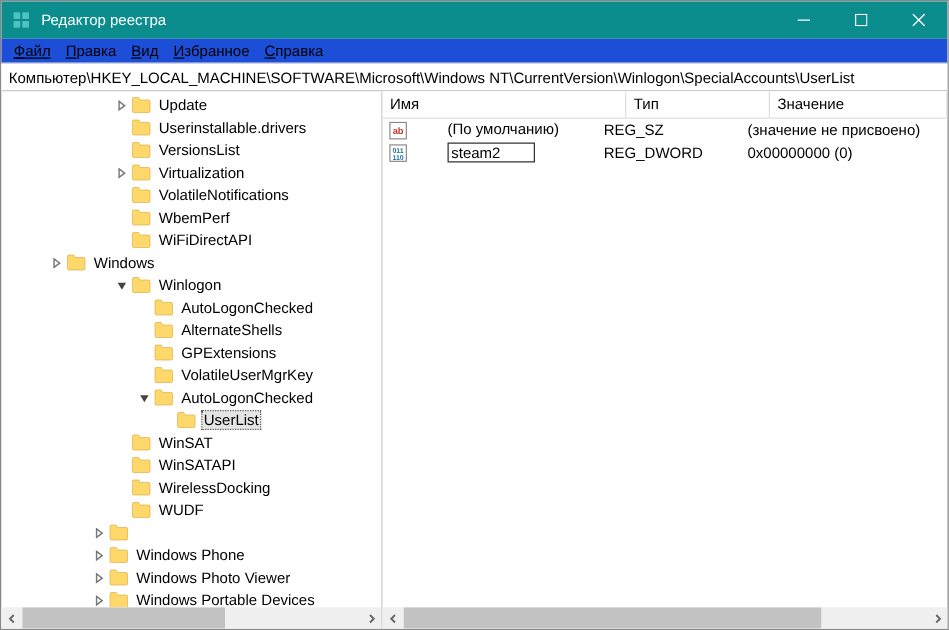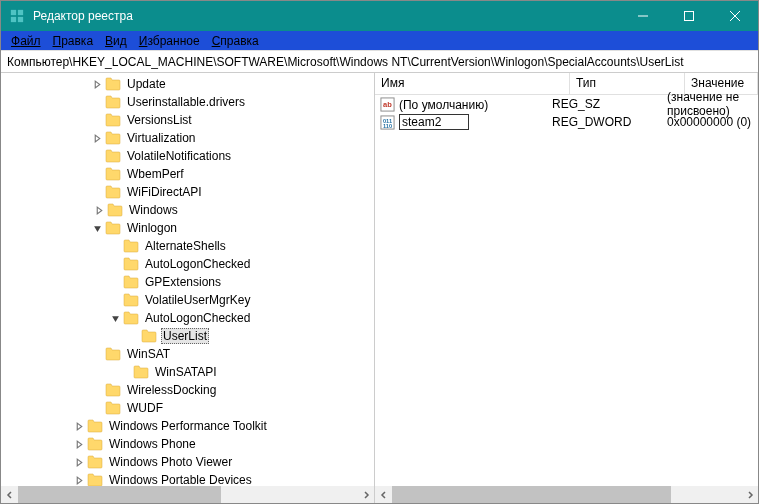--- a/index.html
+++ b/index.html
@@ -7,41 +7,41 @@
 .titlebar { height: 30px; background: #0b8d8d; color: #fff; display: flex; align-items: center; font-size: 12px; }
 .titlebar-icon { width: 16px; height: 16px; margin: 0 8px; display: inline-flex; align-items: center; justify-content: center; }
 .titlebar-icon svg { width: 14px; height: 14px; }
 .titlebar-title { flex: 1; }
 .titlebar-btn { width: 46px; height: 30px; display: flex; align-items: center; justify-content: center; cursor: pointer; }
 .menubar { height: 20px; background: #1d4ed8; border-bottom: 1px solid #e0e0e0; display: flex; align-items: center; font-size: 12px; padding: 0 4px; }
 .menu-item { padding: 2px 6px; cursor: pointer; }
 .mnemonic { text-decoration: underline; }
 .addressbar { height: 22px; border-bottom: 1px solid #ccc; font-size: 12px; display: flex; align-items: center; padding: 0 6px; background: #fff; }
 .content { display: flex; height: calc(100% - 72px); }
-.tree-pane { width: 374px; border-right: 1px solid #ccc; overflow: hidden; position: relative; }
+.tree-pane { width: 305px; border-right: 1px solid #ccc; overflow: hidden; position: relative; }
 .tree-scroll { height: calc(100% - 17px); overflow: hidden; }
 .tree { font-size: 12px; padding-top: 2px; }
 .tree-item { display: flex; align-items: center; height: 18px; white-space: nowrap; cursor: pointer; }
 .expander { width: 12px; height: 12px; margin-right: 2px; display: inline-flex; align-items: center; justify-content: center; cursor: pointer; }
 .expander svg { width: 9px; height: 9px; }
 .folder-icon { width: 16px; height: 14px; margin-right: 4px; display: inline-flex; }
 .folder-icon svg { width: 16px; height: 14px; }
 .tree-label { padding: 0 2px; }
 .tree-label.selected { background: #e5e5e5; border: 1px dotted #666; padding: 0 1px; }
 .list-pane { flex: 1; overflow: hidden; position: relative; }
 .list-header { display: flex; height: 22px; border-bottom: 1px solid #e0e0e0; font-size: 12px; background: #fff; }
 .list-header-col { padding: 3px 6px; border-right: 1px solid #e0e0e0; cursor: pointer; }
 .col-name { width: 195px; }
 .col-type { width: 115px; }
 .col-value { flex: 1; }
 .list-body { font-size: 12px; }
 .list-row { display: flex; align-items: center; height: 18px; cursor: pointer; }
 .value-icon { width: 16px; height: 16px; margin: 0 4px 0 4px; display: inline-flex; align-items: center; justify-content: center; }
 .value-icon svg { width: 15px; height: 15px; }
-.list-cell-name { width: 171px; display: flex; align-items: flex-end; }
+.list-cell-name { width: 171px; display: flex; align-items: flex-start; gap: 28px; }
 .list-cell-type { width: 115px; padding-left: 6px; }
 .list-cell-value { flex: 1; padding-left: 6px; }
 .edit-box { border: 1px solid #333; background: #fff; padding: 0 2px; font-size: 12px; font-family: inherit; height: 16px; width: 70px; outline: none; }
 .hscroll { position: absolute; bottom: 0; left: 0; right: 0; height: 17px; background: #f0f0f0; display: flex; align-items: center; }
 .hscroll-btn { width: 17px; height: 17px; background: #f0f0f0; display: flex; align-items: center; justify-content: center; cursor: pointer; }
 .hscroll-btn svg { width: 8px; height: 8px; }
 .hscroll-track { flex: 1; height: 17px; background: #f0f0f0; position: relative; }
 .hscroll-thumb { position: absolute; height: 17px; background: #c2c2c2; cursor: pointer; }
 </style>
 </head>
@@ -155,21 +155,21 @@
           </div>
           <div class="tree-item" style="padding-left: 90px;">
             <span class="expander"></span>
             <span class="folder-icon">
               <svg viewBox="0 0 16 14">
                 <path d="M1 3 L1 12 Q1 13 2 13 L14 13 Q15 13 15 12 L15 4 Q15 3 14 3 L7 3 L6 1 L2 1 Q1 1 1 2 Z" fill="#ffd86b" stroke="#d9a93a" stroke-width="0.5"></path>
               </svg>
             </span>
             <span class="tree-label">WiFiDirectAPI</span>
           </div>
-          <div class="tree-item" style="padding-left: 92px;">
+          <div class="tree-item" style="padding-left: 38px;">
             <span class="expander">
               <svg viewBox="0 0 8 8">
                 <path d="M2 1 L6 4 L2 7 Z" fill="none" stroke="#777" stroke-width="1"></path>
               </svg>
             </span>
             <span class="folder-icon">
               <svg viewBox="0 0 16 14">
                 <path d="M1 3 L1 12 Q1 13 2 13 L14 13 Q15 13 15 12 L15 4 Q15 3 14 3 L7 3 L6 1 L2 1 Q1 1 1 2 Z" fill="#ffd86b" stroke="#d9a93a" stroke-width="0.5"></path>
               </svg>
             </span>
@@ -188,81 +188,81 @@
             </span>
             <span class="tree-label">Winlogon</span>
           </div>
           <div class="tree-item" style="padding-left: 108px;">
             <span class="expander"></span>
             <span class="folder-icon">
               <svg viewBox="0 0 16 14">
                 <path d="M1 3 L1 12 Q1 13 2 13 L14 13 Q15 13 15 12 L15 4 Q15 3 14 3 L7 3 L6 1 L2 1 Q1 1 1 2 Z" fill="#ffd86b" stroke="#d9a93a" stroke-width="0.5"></path>
               </svg>
             </span>
+            <span class="tree-label">AutoLogonChecked</span>
+          </div>
+          <div class="tree-item" style="padding-left: 108px;">
+            <span class="expander"></span>
+            <span class="folder-icon">
+              <svg viewBox="0 0 16 14">
+                <path d="M1 3 L1 12 Q1 13 2 13 L14 13 Q15 13 15 12 L15 4 Q15 3 14 3 L7 3 L6 1 L2 1 Q1 1 1 2 Z" fill="#ffd86b" stroke="#d9a93a" stroke-width="0.5"></path>
+              </svg>
+            </span>
             <span class="tree-label">AlternateShells</span>
           </div>
           <div class="tree-item" style="padding-left: 108px;">
             <span class="expander"></span>
             <span class="folder-icon">
               <svg viewBox="0 0 16 14">
                 <path d="M1 3 L1 12 Q1 13 2 13 L14 13 Q15 13 15 12 L15 4 Q15 3 14 3 L7 3 L6 1 L2 1 Q1 1 1 2 Z" fill="#ffd86b" stroke="#d9a93a" stroke-width="0.5"></path>
               </svg>
             </span>
+            <span class="tree-label">GPExtensions</span>
+          </div>
+          <div class="tree-item" style="padding-left: 108px;">
+            <span class="expander"></span>
+            <span class="folder-icon">
+              <svg viewBox="0 0 16 14">
+                <path d="M1 3 L1 12 Q1 13 2 13 L14 13 Q15 13 15 12 L15 4 Q15 3 14 3 L7 3 L6 1 L2 1 Q1 1 1 2 Z" fill="#ffd86b" stroke="#d9a93a" stroke-width="0.5"></path>
+              </svg>
+            </span>
+            <span class="tree-label">VolatileUserMgrKey</span>
+          </div>
+          <div class="tree-item" style="padding-left: 108px;">
+            <span class="expander">
+              <svg viewBox="0 0 8 8">
+                <path d="M1 2 L7 2 L4 7 Z" fill="#444"></path>
+              </svg>
+            </span>
+            <span class="folder-icon">
+              <svg viewBox="0 0 16 14">
+                <path d="M1 3 L1 12 Q1 13 2 13 L14 13 Q15 13 15 12 L15 4 Q15 3 14 3 L7 3 L6 1 L2 1 Q1 1 1 2 Z" fill="#ffd86b" stroke="#d9a93a" stroke-width="0.5"></path>
+              </svg>
+            </span>
             <span class="tree-label">AutoLogonChecked</span>
           </div>
-          <div class="tree-item" style="padding-left: 108px;">
-            <span class="expander"></span>
-            <span class="folder-icon">
-              <svg viewBox="0 0 16 14">
-                <path d="M1 3 L1 12 Q1 13 2 13 L14 13 Q15 13 15 12 L15 4 Q15 3 14 3 L7 3 L6 1 L2 1 Q1 1 1 2 Z" fill="#ffd86b" stroke="#d9a93a" stroke-width="0.5"></path>
-              </svg>
-            </span>
-            <span class="tree-label">GPExtensions</span>
-          </div>
-          <div class="tree-item" style="padding-left: 108px;">
-            <span class="expander"></span>
-            <span class="folder-icon">
-              <svg viewBox="0 0 16 14">
-                <path d="M1 3 L1 12 Q1 13 2 13 L14 13 Q15 13 15 12 L15 4 Q15 3 14 3 L7 3 L6 1 L2 1 Q1 1 1 2 Z" fill="#ffd86b" stroke="#d9a93a" stroke-width="0.5"></path>
-              </svg>
-            </span>
-            <span class="tree-label">VolatileUserMgrKey</span>
-          </div>
-          <div class="tree-item" style="padding-left: 108px;">
-            <span class="expander">
-              <svg viewBox="0 0 8 8">
-                <path d="M1 2 L7 2 L4 7 Z" fill="#444"></path>
-              </svg>
-            </span>
-            <span class="folder-icon">
-              <svg viewBox="0 0 16 14">
-                <path d="M1 3 L1 12 Q1 13 2 13 L14 13 Q15 13 15 12 L15 4 Q15 3 14 3 L7 3 L6 1 L2 1 Q1 1 1 2 Z" fill="#ffd86b" stroke="#d9a93a" stroke-width="0.5"></path>
-              </svg>
-            </span>
-            <span class="tree-label">AutoLogonChecked</span>
-          </div>
           <div class="tree-item" style="padding-left: 126px;">
             <span class="expander"></span>
             <span class="folder-icon">
               <svg viewBox="0 0 16 14">
                 <path d="M1 3 L1 12 Q1 13 2 13 L14 13 Q15 13 15 12 L15 4 Q15 3 14 3 L7 3 L6 1 L2 1 Q1 1 1 2 Z" fill="#ffd86b" stroke="#d9a93a" stroke-width="0.5"></path>
               </svg>
             </span>
             <span class="tree-label selected">UserList</span>
           </div>
           <div class="tree-item" style="padding-left: 90px;">
             <span class="expander"></span>
             <span class="folder-icon">
               <svg viewBox="0 0 16 14">
                 <path d="M1 3 L1 12 Q1 13 2 13 L14 13 Q15 13 15 12 L15 4 Q15 3 14 3 L7 3 L6 1 L2 1 Q1 1 1 2 Z" fill="#ffd86b" stroke="#d9a93a" stroke-width="0.5"></path>
               </svg>
             </span>
             <span class="tree-label">WinSAT</span>
           </div>
-          <div class="tree-item" style="padding-left: 90px; margin-left: 28px;">
+          <div class="tree-item" style="padding-left: 90px;">
             <span class="expander"></span>
             <span class="folder-icon">
               <svg viewBox="0 0 16 14">
                 <path d="M1 3 L1 12 Q1 13 2 13 L14 13 Q15 13 15 12 L15 4 Q15 3 14 3 L7 3 L6 1 L2 1 Q1 1 1 2 Z" fill="#ffd86b" stroke="#d9a93a" stroke-width="0.5"></path>
               </svg>
             </span>
             <span class="tree-label">WinSATAPI</span>
           </div>
           <div class="tree-item" style="padding-left: 90px;">
             <span class="expander"></span>
@@ -286,21 +286,20 @@
             <span class="expander">
               <svg viewBox="0 0 8 8">
                 <path d="M2 1 L6 4 L2 7 Z" fill="none" stroke="#777" stroke-width="1"></path>
               </svg>
             </span>
             <span class="folder-icon">
               <svg viewBox="0 0 16 14">
                 <path d="M1 3 L1 12 Q1 13 2 13 L14 13 Q15 13 15 12 L15 4 Q15 3 14 3 L7 3 L6 1 L2 1 Q1 1 1 2 Z" fill="#ffd86b" stroke="#d9a93a" stroke-width="0.5"></path>
               </svg>
             </span>
-            <span class="tree-label">Windows Performance Toolkit</span>
           </div>
           <div class="tree-item" style="padding-left: 72px;">
             <span class="expander">
               <svg viewBox="0 0 8 8">
                 <path d="M2 1 L6 4 L2 7 Z" fill="none" stroke="#777" stroke-width="1"></path>
               </svg>
             </span>
             <span class="folder-icon">
               <svg viewBox="0 0 16 14">
                 <path d="M1 3 L1 12 Q1 13 2 13 L14 13 Q15 13 15 12 L15 4 Q15 3 14 3 L7 3 L6 1 L2 1 Q1 1 1 2 Z" fill="#ffd86b" stroke="#d9a93a" stroke-width="0.5"></path>

